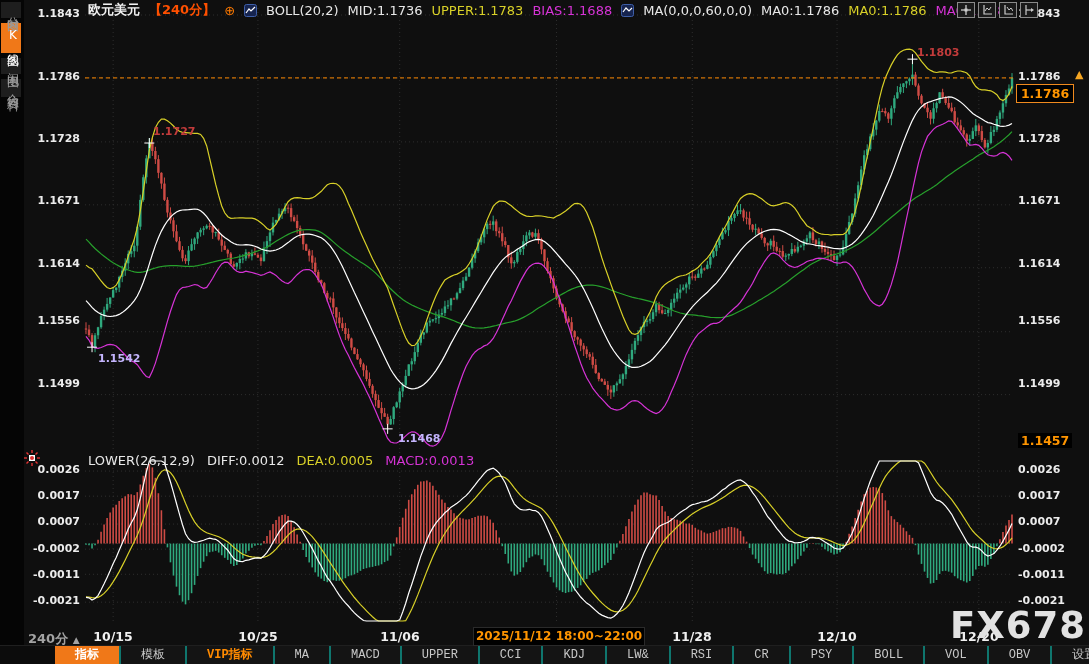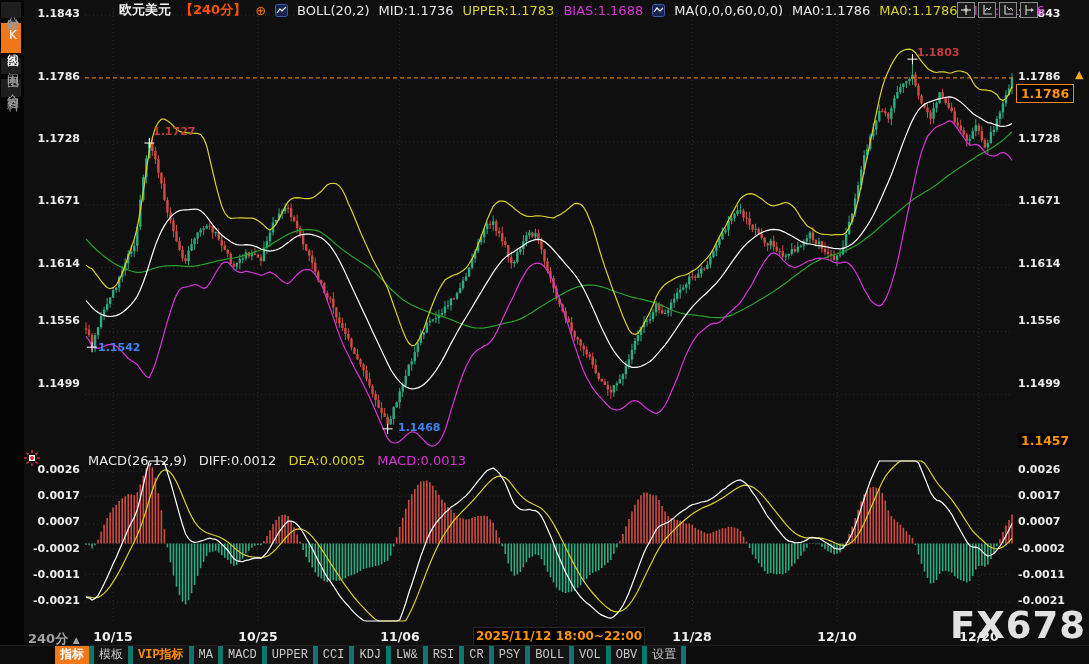--- a/index.html
+++ b/index.html
@@ -7,21 +7,21 @@
        font-family:"DejaVu Sans","Liberation Sans",sans-serif;color:#e6e6e6;}
   .abs{position:absolute;}
   
   #sidebar{position:absolute;left:0;top:0;width:24px;height:664px;background:#050505;}
   .side-item{writing-mode:vertical-rl;text-orientation:upright;width:20px;margin:2px 0 5px 1px;
              padding:5px 0;text-align:center;background:#1e1e1e;color:#9a9a9a;font-size:12px;
              letter-spacing:2px;cursor:pointer;}
   .side-item.active{background:#f07818;color:#fff;}
   
   #header{position:absolute;left:88px;top:2px;height:16px;display:flex;align-items:center;gap:9px;
-          font-size:13px;white-space:nowrap;z-index:4;margin-left:31px;}
+          font-size:13px;white-space:nowrap;z-index:4;}
   .hd-sym{color:#f2f2f2;font-weight:600;}
   .hd-period{color:#ff5000;font-weight:600;}
   .hd-plus{color:#ff7a00;font-size:13px;}
   .hd-w{color:#e8e8e8;} .hd-y{color:#d8d028;} .hd-m{color:#d633d6;}
   
   .toolbtn{width:16px;height:14px;border:1px solid #8a8a8a;background:#1a1a1a;display:inline-flex;
            align-items:center;justify-content:center;margin-left:3px;cursor:pointer;}
   
   .axlab{position:absolute;font-size:11px;font-weight:700;color:#ececec;z-index:3;white-space:nowrap;}
   .axlab.right{left:1018px;}
@@ -29,34 +29,34 @@
   .price-box{position:absolute;left:1016px;top:84px;width:56px;height:17px;border:1px solid #f08a1e;
              background:#000;color:#ff9500;font-size:12.5px;font-weight:700;text-align:center;
              line-height:17px;z-index:4;}
   .low-mark{position:absolute;left:1018px;top:433px;background:#000;color:#ff9500;font-size:12.5px;
             font-weight:700;padding:0 3px;z-index:3;}
   .up-arrow{position:absolute;left:1075px;top:68px;color:#f5a623;font-size:11px;z-index:4;}
   
   #macd-header{position:absolute;left:88px;top:453px;display:flex;gap:12px;font-size:13px;z-index:3;white-space:nowrap;}
   
   .ann{position:absolute;font-size:11px;font-weight:700;z-index:3;white-space:nowrap;}
-  .ann-red{color:#c23b3b;} .ann-green{color:#3b82f6;}
+  .ann-red{color:#c23b3b;} .ann-green{color:#c4b5fd;margin-top:11px;}
   
   .datelab{position:absolute;top:629px;transform:translateX(-50%);font-size:12.5px;font-weight:700;
            color:#f0f0f0;z-index:2;}
   #period-label{position:absolute;left:28px;top:630px;color:#a3a3a3;font-size:13px;font-weight:700;
                 z-index:3;cursor:pointer;text-align:right;}
   #period-label .arr{font-size:9px;}
   #date-box{position:absolute;left:473px;top:627px;width:170px;height:17px;background:#000;
             border:1px solid #2a2a2a;color:#ff9500;font-size:12px;font-weight:700;text-align:center;
             line-height:17px;z-index:3;}
   
   #toolbar{position:absolute;left:55px;top:646px;height:18px;display:flex;z-index:4;
            font-family:"Liberation Mono","DejaVu Sans Mono",monospace;font-size:12px;}
-  .tab{padding:0 5px;line-height:18px;color:#c8c8c8;border-right:5px solid #0f766e;cursor:pointer;
+  .tab{padding:0 20px;line-height:18px;color:#c8c8c8;border-right:2px solid #0f766e;cursor:pointer;
        background:#141414;white-space:nowrap;}
   .tab.first{background:#f07818;color:#fff;font-weight:700;}
   .tab.vip{color:#ff8a00;font-weight:700;}
   #toolbar-strip{position:absolute;left:0;top:645px;width:1089px;height:19px;background:#0c0c0c;
                  border-top:1px solid #1f1f1f;z-index:1;}
   
   #watermark{position:absolute;left:950px;top:604px;font-size:37px;color:#e2e2e2;z-index:5;
              letter-spacing:1px;font-weight:700;}
   #chart-svg{position:absolute;left:0;top:0;z-index:1;}
   #sun-icon{position:absolute;left:24px;top:450px;z-index:3;}
@@ -1117,21 +1117,21 @@
   <span class="axlab right" style="top:132px;">1.1728</span>
   <span class="axlab right" style="top:194px;">1.1671</span>
   <span class="axlab right" style="top:257px;">1.1614</span>
   <span class="axlab right" style="top:314px;">1.1556</span>
   <span class="axlab right" style="top:377px;">1.1499</span>
   <span class="up-arrow">▲</span>
   <div class="price-box">1.1786</div>
   <div class="low-mark">1.1457</div>
 
   <div id="macd-header">
-    <span class="hd-w">MACD(26,12,9)</span>
+    <span class="hd-w">LOWER(26,12,9)</span>
     <span class="hd-w">DIFF:0.0012</span>
     <span class="hd-y">DEA:0.0005</span>
     <span class="hd-m">MACD:0.0013</span>
   </div>
 
   <span class="axlab leftcol" style="top:463px;">0.0026</span>
   <span class="axlab leftcol" style="top:489px;">0.0017</span>
   <span class="axlab leftcol" style="top:515px;">0.0007</span>
   <span class="axlab leftcol" style="top:542px;">-0.0002</span>
   <span class="axlab leftcol" style="top:568px;">-0.0011</span>

